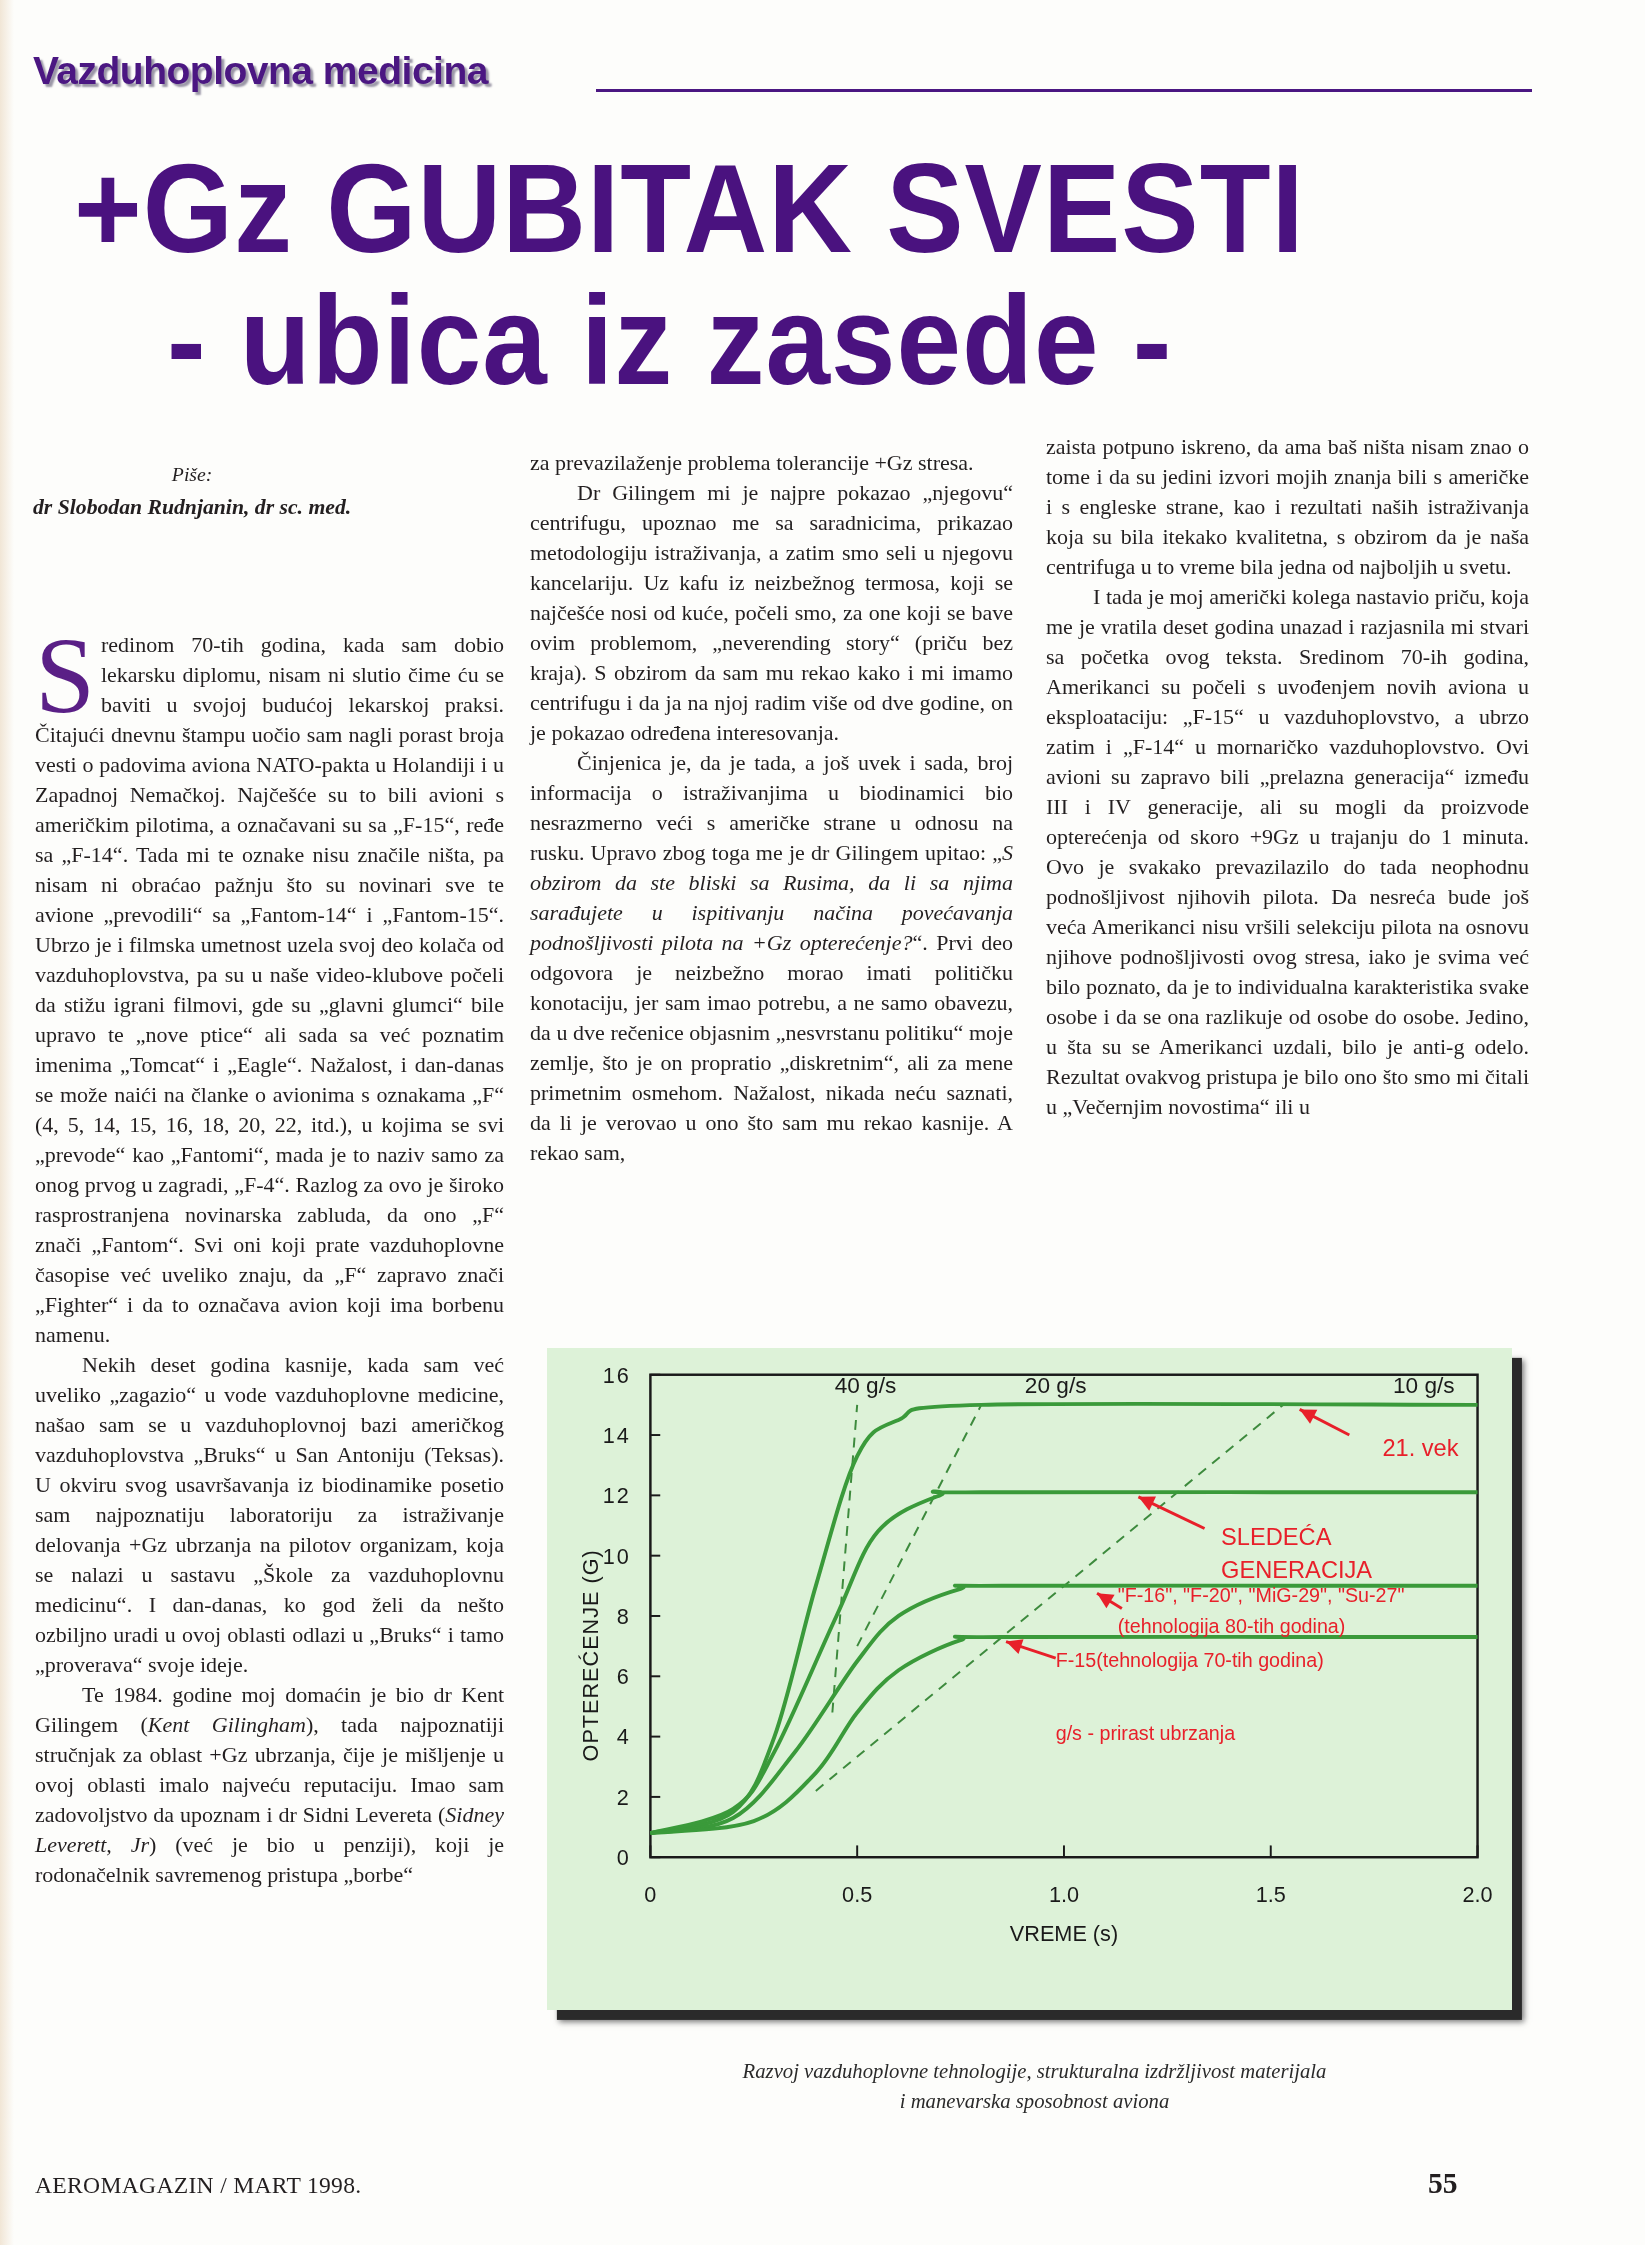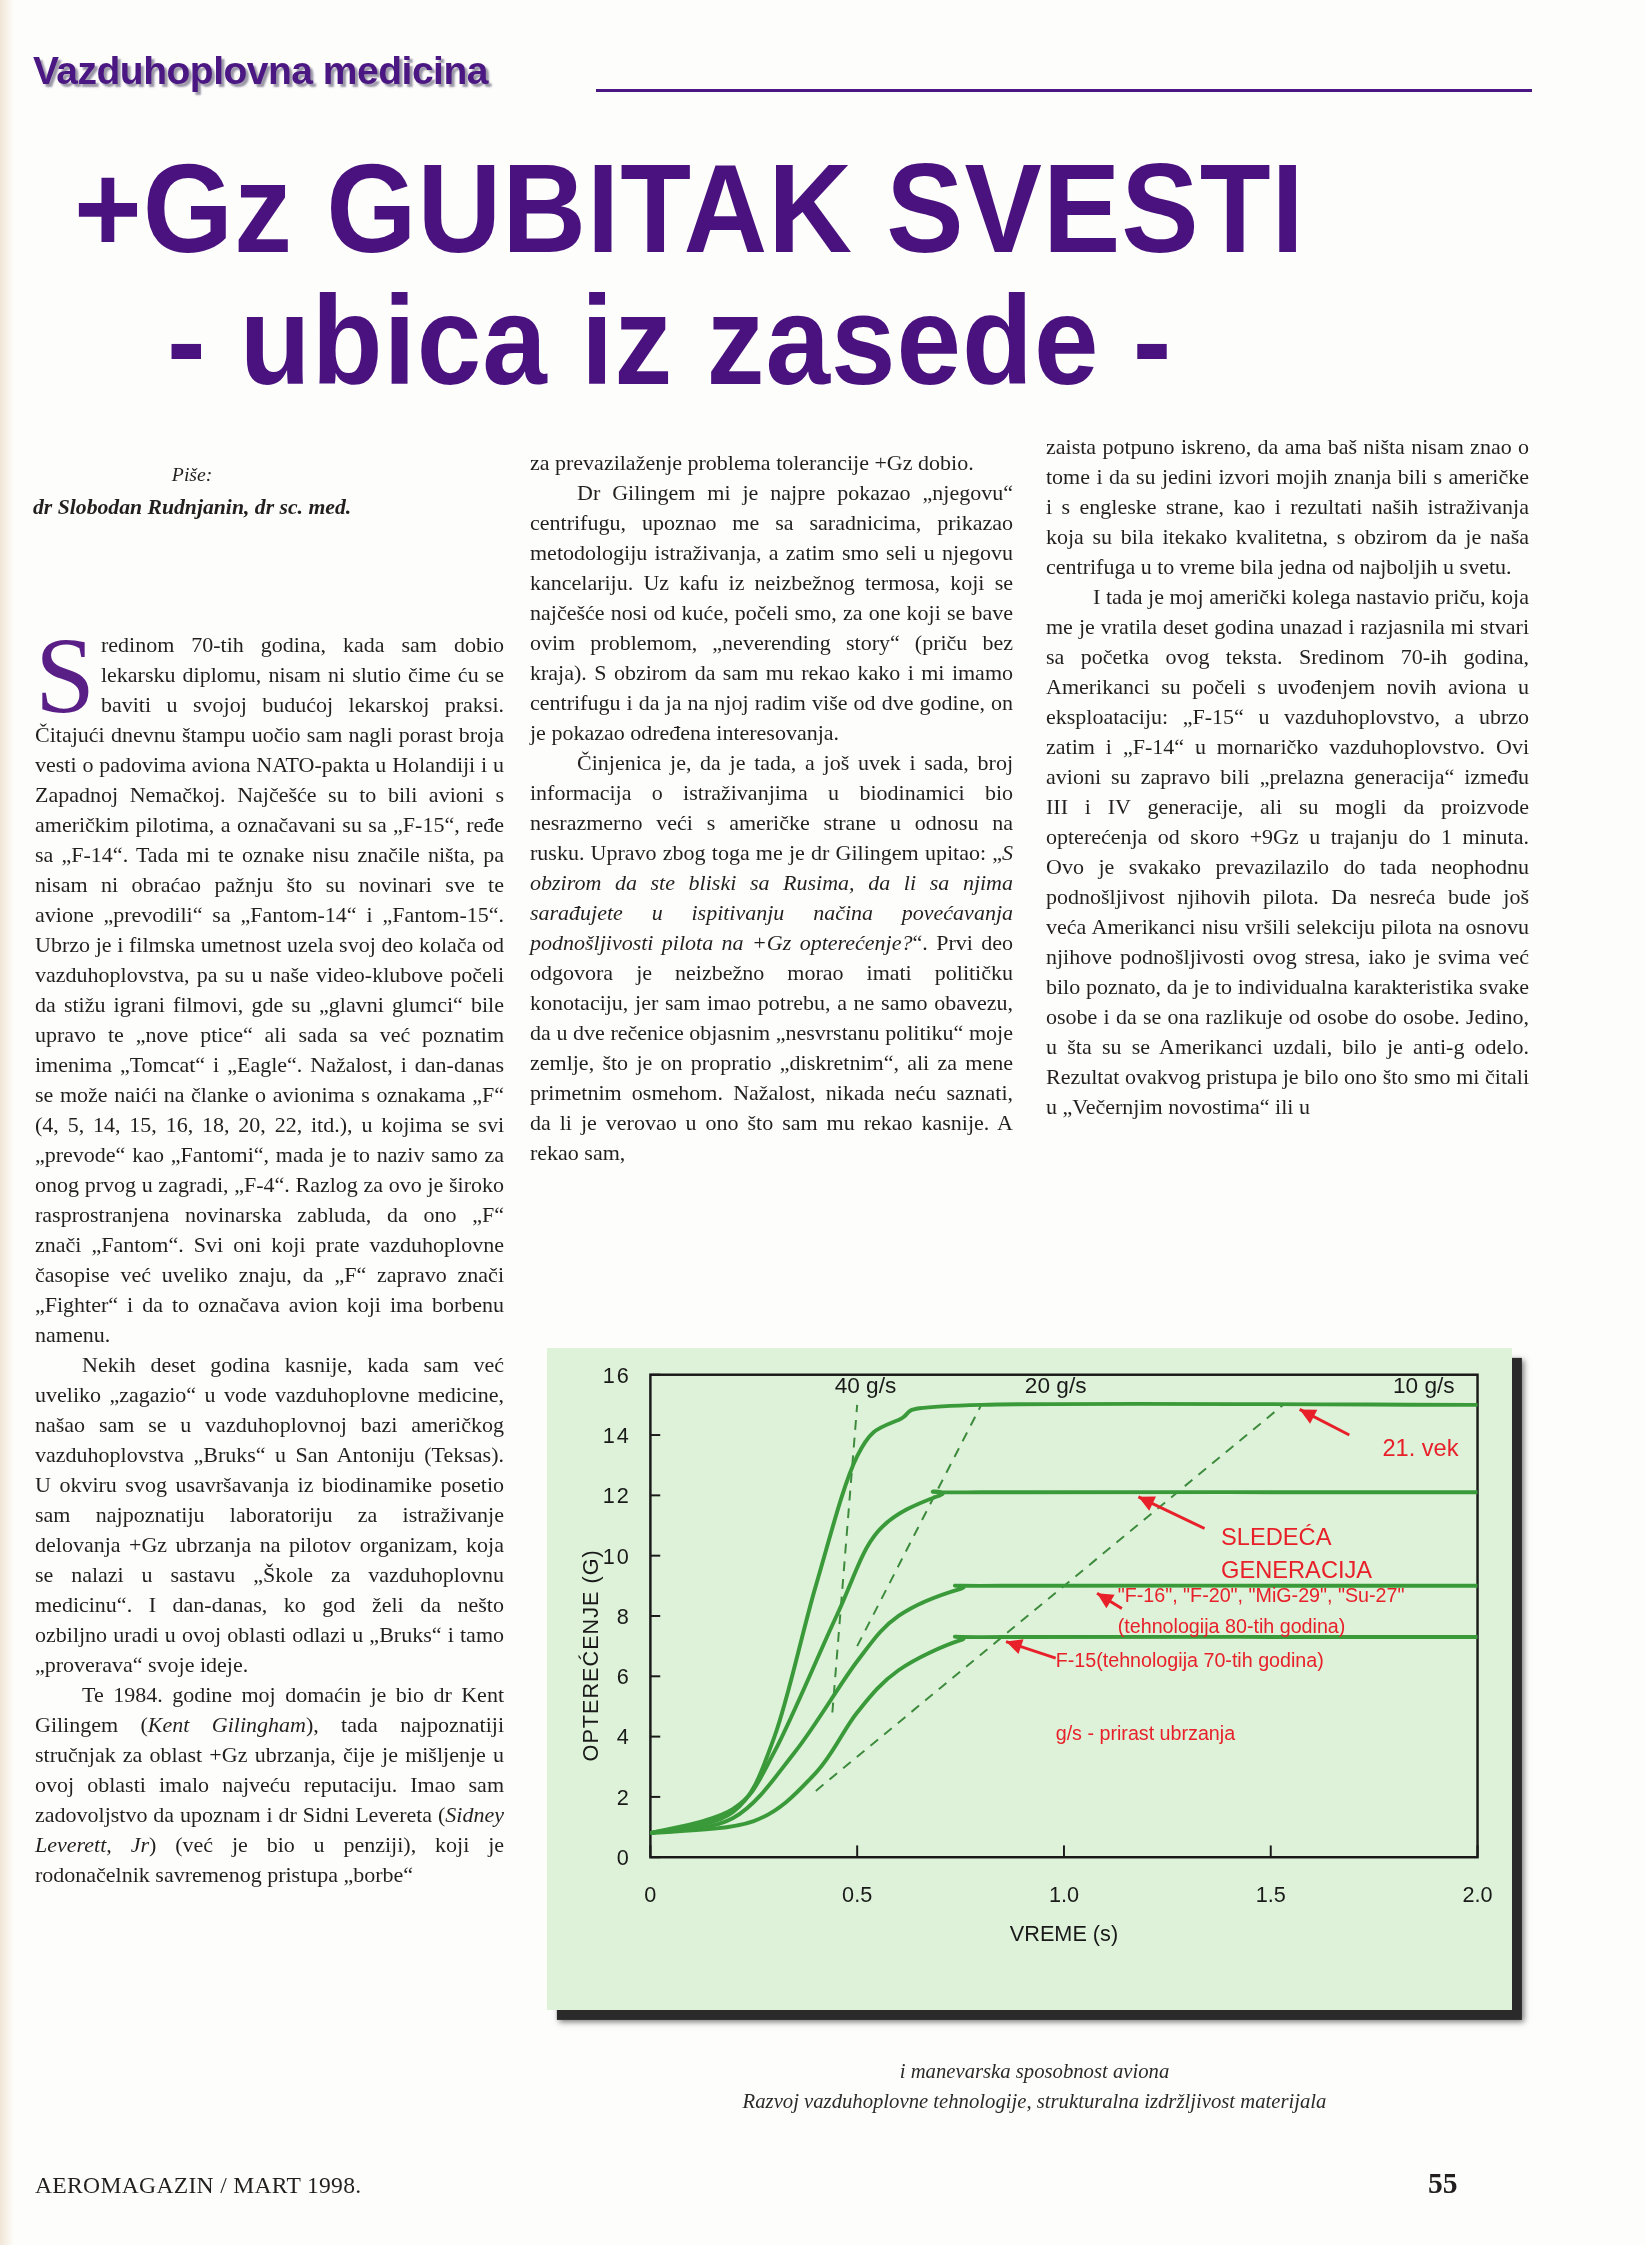--- a/index.html
+++ b/index.html
@@ -85,21 +85,21 @@
   <div class="author">dr Slobodan Rudnjanin, dr sc. med.</div>
 </div>
 
 <div class="col col-1">
   <p><span class="dropcap">S</span><span>redinom 70-tih godina, kada sam dobio lekarsku diplomu, nisam ni slutio čime ću se baviti u svojoj budućoj lekarskoj praksi. Čitajući dnevnu štampu uočio sam nagli porast broja vesti o padovima aviona NATO-pakta u Holandiji i u Zapadnoj Nemačkoj. Najčešće su to bili avioni s američkim pilotima, a označavani su sa „F-15“, ređe sa „F-14“. Tada mi te oznake nisu značile ništa, pa nisam ni obraćao pažnju što su novinari sve te avione „prevodili“ sa „Fantom-14“ i „Fantom-15“. Ubrzo je i filmska umetnost uzela svoj deo kolača od vazduhoplovstva, pa su u naše video-klubove počeli da stižu igrani filmovi, gde su „glavni glumci“ bile upravo te „nove ptice“ ali sada sa već poznatim imenima „Tomcat“ i „Eagle“. Nažalost, i dan-danas se može naići na članke o avionima s oznakama „F“ (4, 5, 14, 15, 16, 18, 20, 22, itd.), u kojima se svi „prevode“ kao „Fantomi“, mada je to naziv samo za onog prvog u zagradi, „F-4“. Razlog za ovo je široko rasprostranjena novinarska zabluda, da ono „F“ znači „Fantom“. Svi oni koji prate vazduhoplovne časopise već uveliko znaju, da „F“ zapravo znači „Fighter“ i da to označava avion koji ima borbenu namenu.</span></p>
   <p class="ind">Nekih deset godina kasnije, kada sam već uveliko „zagazio“ u vode vazduhoplovne medicine, našao sam se u vazduhoplovnoj bazi američkog vazduhoplovstva „Bruks“ u San Antoniju (Teksas). U okviru svog usavršavanja iz biodinamike posetio sam najpoznatiju laboratoriju za istraživanje delovanja +Gz ubrzanja na pilotov organizam, koja se nalazi u sastavu „Škole za vazduhoplovnu medicinu“. I dan-danas, ko god želi da nešto ozbiljno uradi u ovoj oblasti odlazi u „Bruks“ i tamo „proverava“ svoje ideje.</p>
   <p class="ind"><span>Te 1984. godine moj domaćin je bio dr Kent Gilingem (</span><span class="it">Kent Gilingham</span><span>), tada najpoznatiji stručnjak za oblast +Gz ubrzanja, čije je mišljenje u ovoj oblasti imalo najveću reputaciju. Imao sam zadovoljstvo da upoznam i dr Sidni Levereta (</span><span class="it">Sidney Leverett, Jr</span><span>) (već je bio u penziji), koji je rodonačelnik savremenog pristupa „borbe“</span></p>
 </div>
 
 <div class="col col-2">
-  <p>za prevazilaženje problema tolerancije +Gz dobio.</p>
+  <p>za prevazilaženje problema tolerancije +Gz stresa.</p>
   <p class="ind">Dr Gilingem mi je najpre pokazao „njegovu“ centrifugu, upoznao me sa saradnicima, prikazao metodologiju istraživanja, a zatim smo seli u njegovu kancelariju. Uz kafu iz neizbežnog termosa, koji se najčešće nosi od kuće, počeli smo, za one koji se bave ovim problemom, „neverending story“ (priču bez kraja). S obzirom da sam mu rekao kako i mi imamo centrifugu i da ja na njoj radim više od dve godine, on je pokazao određena interesovanja.</p>
   <p class="ind"><span>Činjenica je, da je tada, a još uvek i sada, broj informacija o istraživanjima u biodinamici bio nesrazmerno veći s američke strane u odnosu na rusku. Upravo zbog toga me je dr Gilingem upitao: „</span><span class="it">S obzirom da ste bliski sa Rusima, da li sa njima sarađujete u ispitivanju načina povećavanja podnošljivosti pilota na +Gz opterećenje?</span><span>“. Prvi deo odgovora je neizbežno morao imati političku konotaciju, jer sam imao potrebu, a ne samo obavezu, da u dve rečenice objasnim „nesvrstanu politiku“ moje zemlje, što je on propratio „diskretnim“, ali za mene primetnim osmehom. Nažalost, nikada neću saznati, da li je verovao u ono što sam mu rekao kasnije. A rekao sam,</span></p>
 </div>
 
 <div class="col col-3">
   <p>zaista potpuno iskreno, da ama baš ništa nisam znao o tome i da su jedini izvori mojih znanja bili s američke i s engleske strane, kao i rezultati naših istraživanja koja su bila itekako kvalitetna, s obzirom da je naša centrifuga u to vreme bila jedna od najboljih u svetu.</p>
   <p class="ind">I tada je moj američki kolega nastavio priču, koja me je vratila deset godina unazad i razjasnila mi stvari sa početka ovog teksta. Sredinom 70-ih godina, Amerikanci su počeli s uvođenjem novih aviona u eksploataciju: „F-15“ u vazduhoplovstvo, a ubrzo zatim i „F-14“ u mornaričko vazduhoplovstvo. Ovi avioni su zapravo bili „prelazna generacija“ između III i IV generacije, ali su mogli da proizvode opterećenja od skoro +9Gz u trajanju do 1 minuta. Ovo je svakako prevazilazilo do tada neophodnu podnošljivost njihovih pilota. Da nesreća bude još veća Amerikanci nisu vršili selekciju pilota na osnovu njihove podnošljivosti ovog stresa, iako je svima već bilo poznato, da je to individualna karakteristika svake osobe i da se ona razlikuje od osobe do osobe. Jedino, u šta su se Amerikanci uzdali, bilo je anti-g odelo. Rezultat ovakvog pristupa je bilo ono što smo mi čitali u „Večernjim novostima“ ili u</p>
 </div>
 
 <div class="chart-box">
@@ -157,19 +157,19 @@
       <text x="579.5999999999999" y="258.21875" font-family="&quot;Liberation Sans&quot;,&quot;DejaVu Sans&quot;,sans-serif" font-size="20" fill="#e8202a">"F-16", "F-20", "MiG-29", "Su-27"</text>
       <text x="579.5999999999999" y="288.84375" font-family="&quot;Liberation Sans&quot;,&quot;DejaVu Sans&quot;,sans-serif" font-size="20" fill="#e8202a">(tehnologija 80-tih godina)</text>
       <line x1="516.5999999999999" y1="314.875" x2="466.2" y2="298.03125" stroke="#e8202a" stroke-width="3"></line>
       <polygon points="466.2,298.03125 478.8392272406063,310.69023632435926 483.9107254038512,295.5152600021305" fill="#e8202a"></polygon>
       <text x="516.5999999999999" y="324.0625" font-family="&quot;Liberation Sans&quot;,&quot;DejaVu Sans&quot;,sans-serif" font-size="20" fill="#e8202a">F-15(tehnologija 70-tih godina)</text>
       <text x="516.5999999999999" y="397.5625" font-family="&quot;Liberation Sans&quot;,&quot;DejaVu Sans&quot;,sans-serif" font-size="20" fill="#e8202a">g/s - prirast ubrzanja</text>
     </svg>
 </div>
 
 <div class="caption">
+  <div>Razvoj vazduhoplovne tehnologije, strukturalna izdržljivost materijala</div>
   <div>i manevarska sposobnost aviona</div>
-  <div>Razvoj vazduhoplovne tehnologije, strukturalna izdržljivost materijala</div>
 </div>
 
 <div class="footer-left">AEROMAGAZIN / MART 1998.</div>
 <div class="footer-right">55</div>
 
 
 </body></html>

